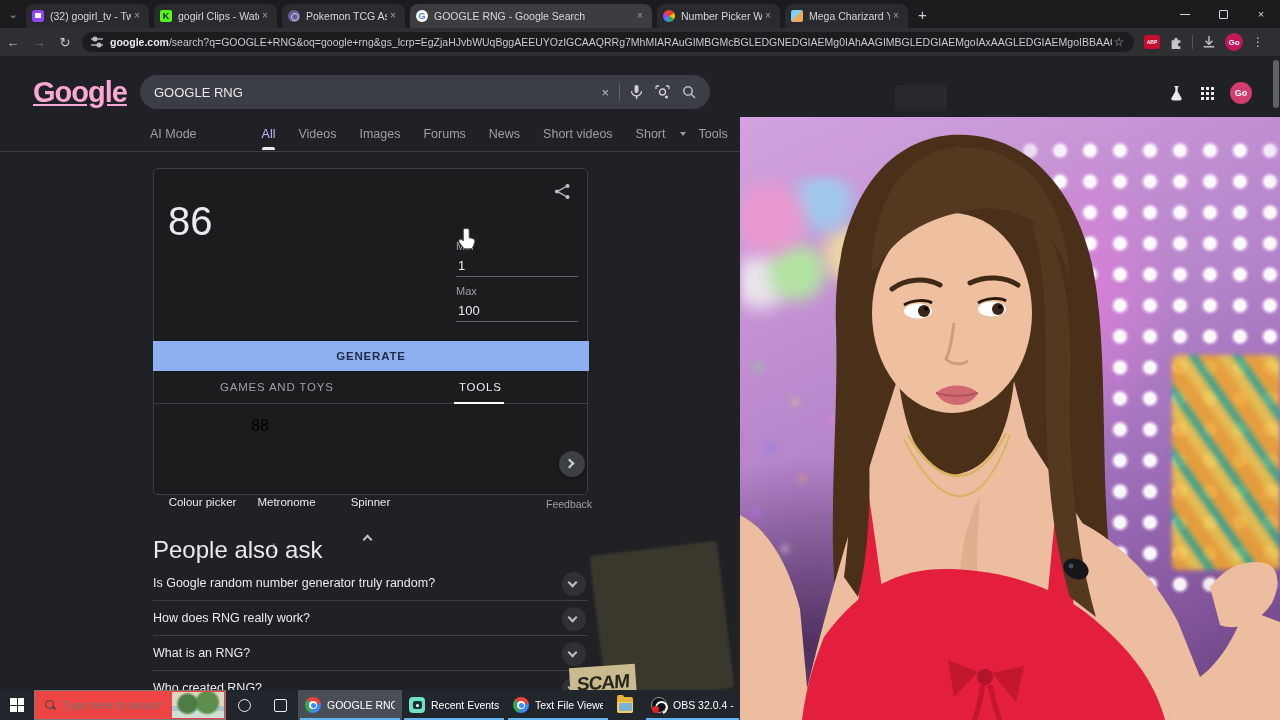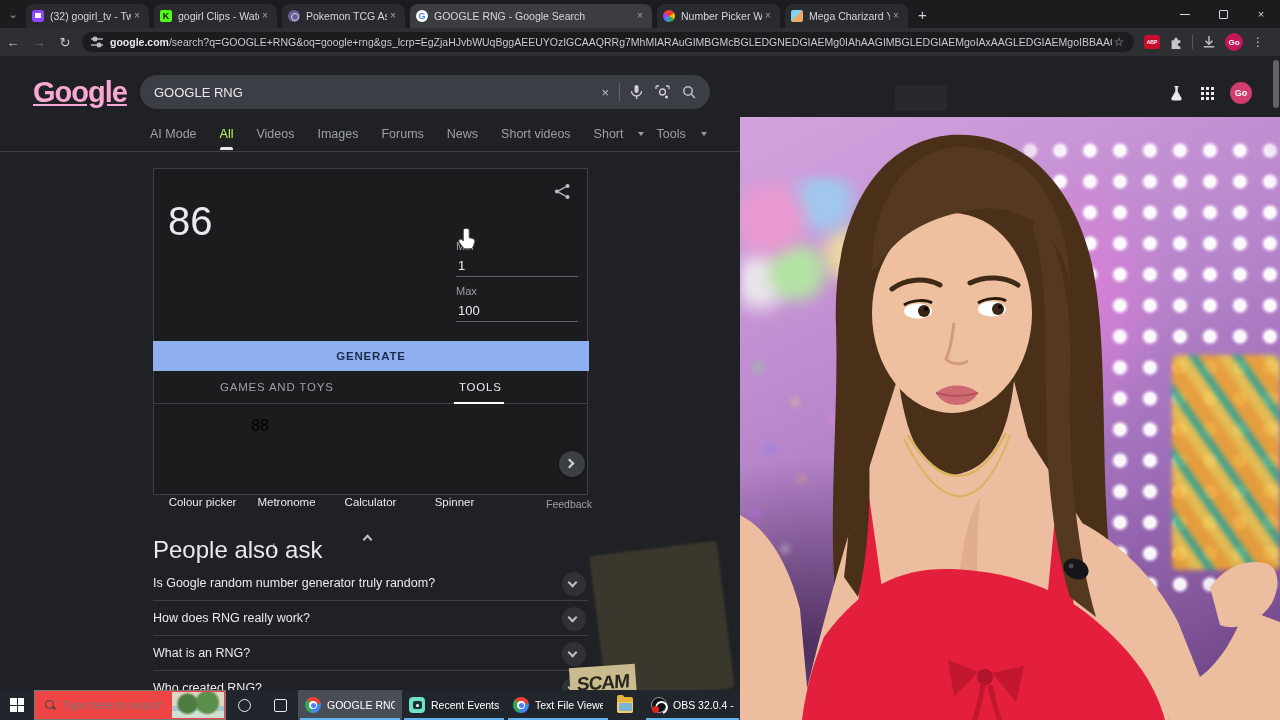--- a/index.html
+++ b/index.html
@@ -54,28 +54,28 @@
   .query{ flex:1; color:#e8eaed; font-size:13px; }
   .sp-x{ color:#bdc1c6; font-size:13px; margin-right:10px; }
   .sp-div{ width:1px; height:18px; background:#5f6368; margin-right:10px; }
   .sp-ic{ margin-right:12px; }
   .hdr-icons{ position:absolute; right:28px; top:26px; display:flex; align-items:center; gap:16px; }
   .appgrid{ width:14px; height:14px; background-image:radial-gradient(circle,#e8eaed 1.6px,transparent 2px); background-size:5px 5px; }
   .ghost{ position:absolute; left:895px; top:29px; width:52px; height:26px; background:#28292c; border-radius:4px; }
 
   .navrow{ position:absolute; left:150px; top:71px; display:flex; gap:23px; font-size:12.5px; color:#9aa0a6; }
   .navitem{ position:relative; padding-bottom:9px; }
-  .navitem.active{ color:#bef264; }
+  .navitem.active{ color:#c4b5fd;margin-left:42px; }
   .navitem.active::after{ content:""; position:absolute; left:0; right:0; bottom:0; height:3px; background:#e8eaed; border-radius:2px 2px 0 0; }
   .navitem.caret::before{ content:""; display:inline-block; margin-left:4px; width:0; height:0; border-left:3.5px solid transparent; border-right:3.5px solid transparent; border-top:4px solid #9aa0a6; position:absolute; right:-11px; top:5px; }
   .navitem.caret{ padding-right:10px; }
   .hdr-border{ position:absolute; left:0; top:95px; width:740px; height:1px; background:#3c4043; }
 
   
-  .card{ position:absolute; left:153px; top:112px; width:435px; height:327px; border:1px solid #3c4043; border-radius:0; background:#1b1c1e; }
+  .card{ position:absolute; left:153px; top:112px; width:435px; height:327px; border:1px solid #3c4043; border-radius:5px; background:#1b1c1e; }
   .result{ position:absolute; left:14px; top:30px; color:#e8eaed; font-size:40px; }
   .share{ position:absolute; right:16px; top:14px; }
   .fld-label{ position:absolute; left:302px; color:#9aa0a6; font-size:11px; }
   .fld-value{ position:absolute; left:304px; color:#e8eaed; font-size:13px; }
   .fld-line{ position:absolute; left:302px; width:122px; height:1px; background:#5f6368; }
   .generate{ position:absolute; left:-1px; top:116px; width:436px; height:30px; background:#8fb0f0; color:#1c2b4a; font-size:11.5px; font-weight:bold; letter-spacing:.8px; display:flex; align-items:center; justify-content:center; }
   .cat-tabs{ position:absolute; left:0; top:146px; width:434px; height:33px; border-bottom:1px solid #3c4043; }
   .cat{ position:absolute; top:10px; font-size:11.5px; letter-spacing:.8px; color:#9aa0a6; }
   .cat.games{ left:66px; }
   .cat.tools{ left:305px; color:#e8eaed; }
@@ -365,29 +365,20 @@
           </div>
           <div class="toolcell" data-icon="metronome">
             <div class="toolcard">
               <span class="art"></span><span class="dot"></span>
               <span class="panel"></span><span class="num">88</span><span class="play"></span><span class="slider"></span><span class="knob"></span>
               <span class="body"></span><span class="scr"></span><span class="keys"></span><span class="acc"></span>
               <span class="wheel"></span><span class="ptr"></span>
             </div>
             <div class="toollabel">Metronome</div>
           </div>
-          <div class="toolcell" data-icon="calculator">
-            <div class="toolcard">
-              <span class="art"></span><span class="dot"></span>
-              <span class="panel"></span><span class="num"></span><span class="play"></span><span class="slider"></span><span class="knob"></span>
-              <span class="body"></span><span class="scr"></span><span class="keys"></span><span class="acc"></span>
-              <span class="wheel"></span><span class="ptr"></span>
-            </div>
-            <div class="toollabel">Calculator</div>
-          </div>
           <div class="toolcell" data-icon="spinner">
             <div class="toolcard">
               <span class="art"></span><span class="dot"></span>
               <span class="panel"></span><span class="num"></span><span class="play"></span><span class="slider"></span><span class="knob"></span>
               <span class="body"></span><span class="scr"></span><span class="keys"></span><span class="acc"></span>
               <span class="wheel"></span><span class="ptr"></span>
             </div>
             <div class="toollabel">Spinner</div>
           </div>
       </div>

